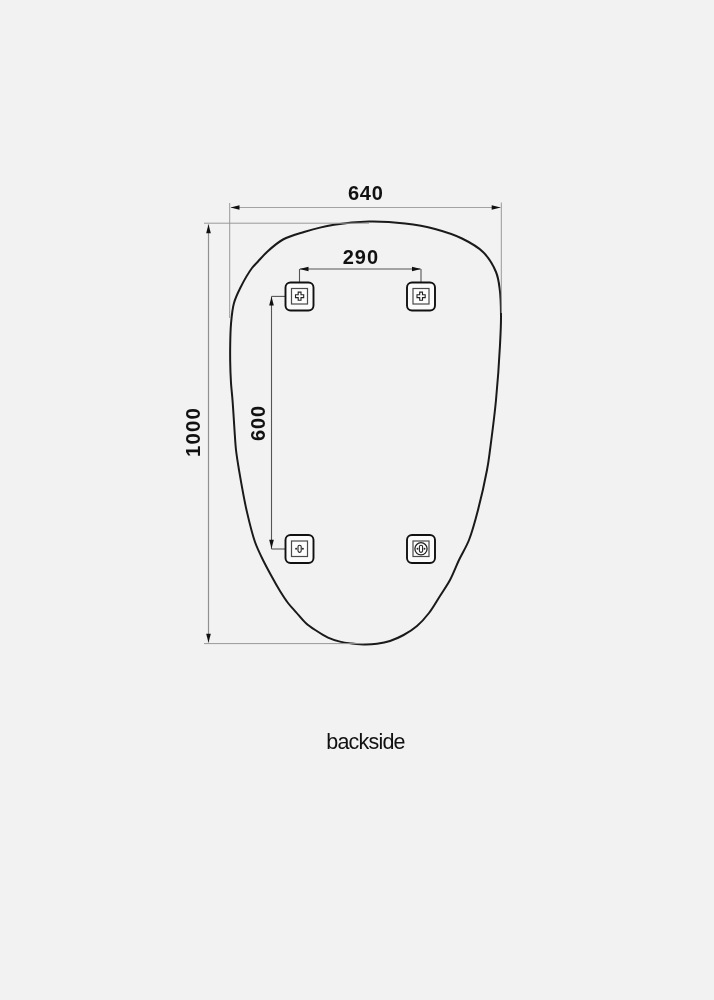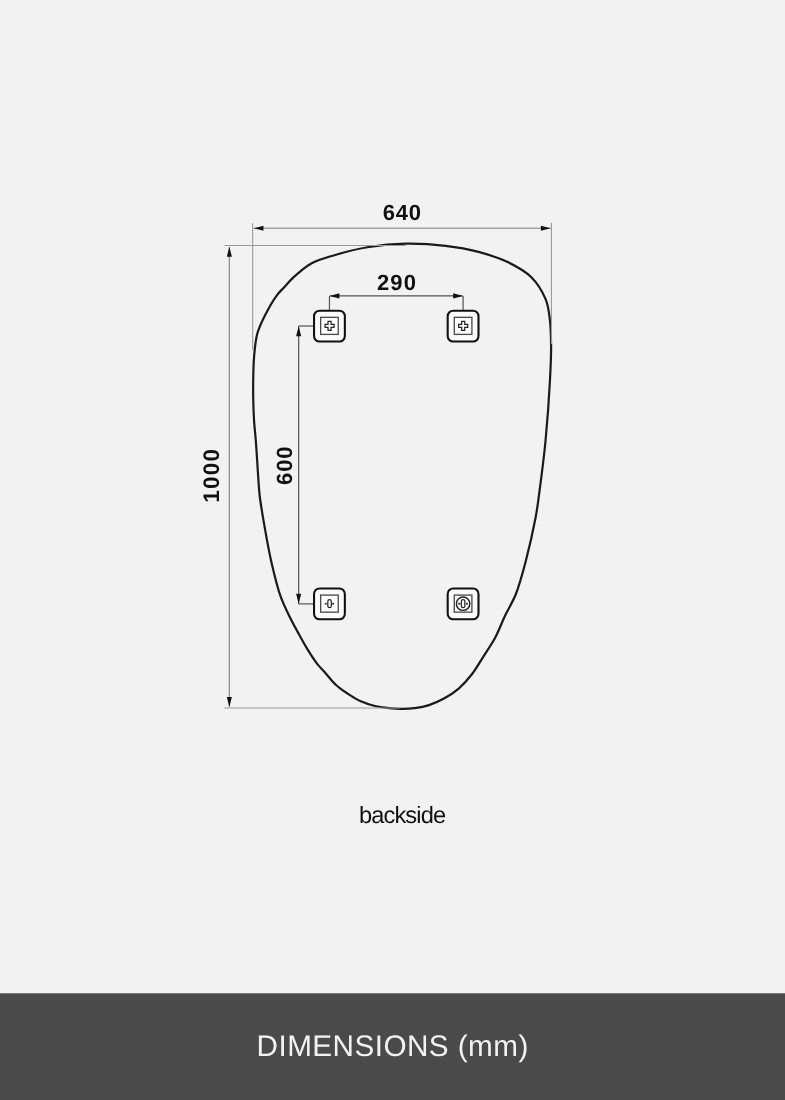--- a/index.html
+++ b/index.html
@@ -89,17 +89,13 @@
 <circle cx="421" cy="548.8" r="6.1" fill="none" stroke="#222" stroke-width="1.3"></circle>
 <rect x="419.4" y="545.2" width="3.2" height="7.2" rx="1.6" fill="none" stroke="#222" stroke-width="1.1"></rect>
 <circle cx="417.5" cy="548.8" r="0.95" fill="#222"></circle>
 <circle cx="424.5" cy="548.8" r="0.95" fill="#222"></circle>
 </g>
 
 <text x="365.5" y="748.5" font-size="21.5" letter-spacing="-0.8" fill="#111" text-anchor="middle">backside</text>
 </svg>
 
 
-<div class="footer">
-
-<span>DIMENSIONS (mm)</span>
-</div>
 </div>
 
 </body></html>

